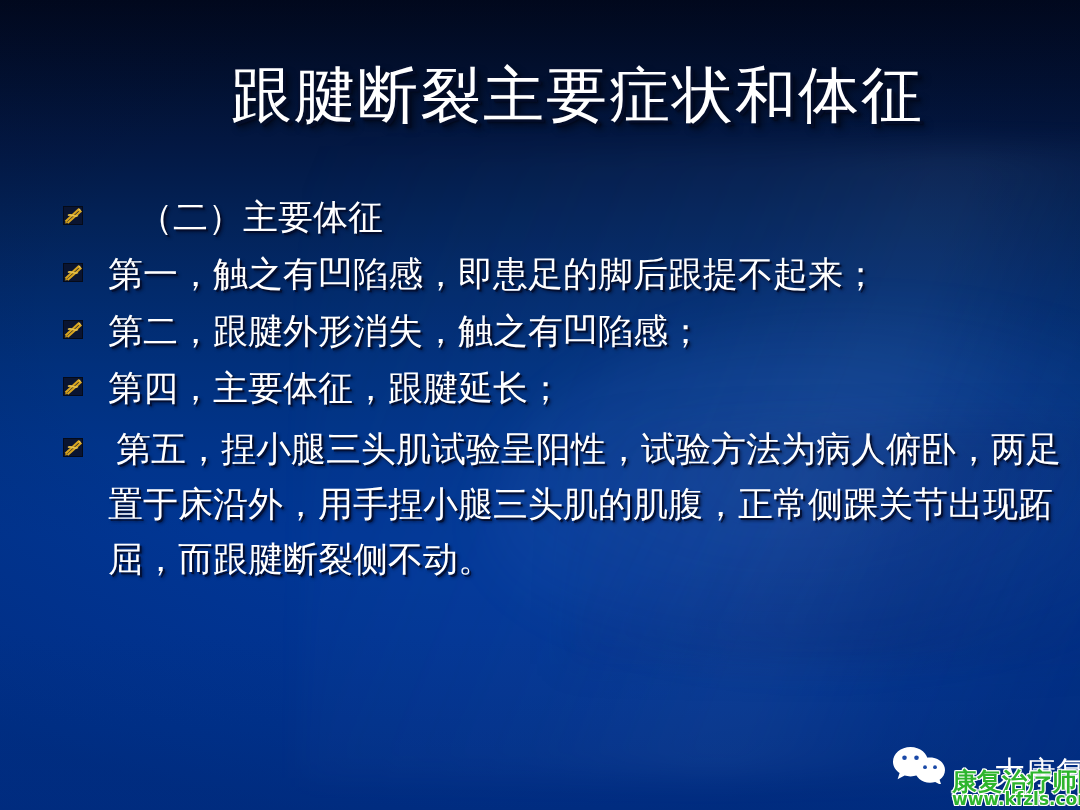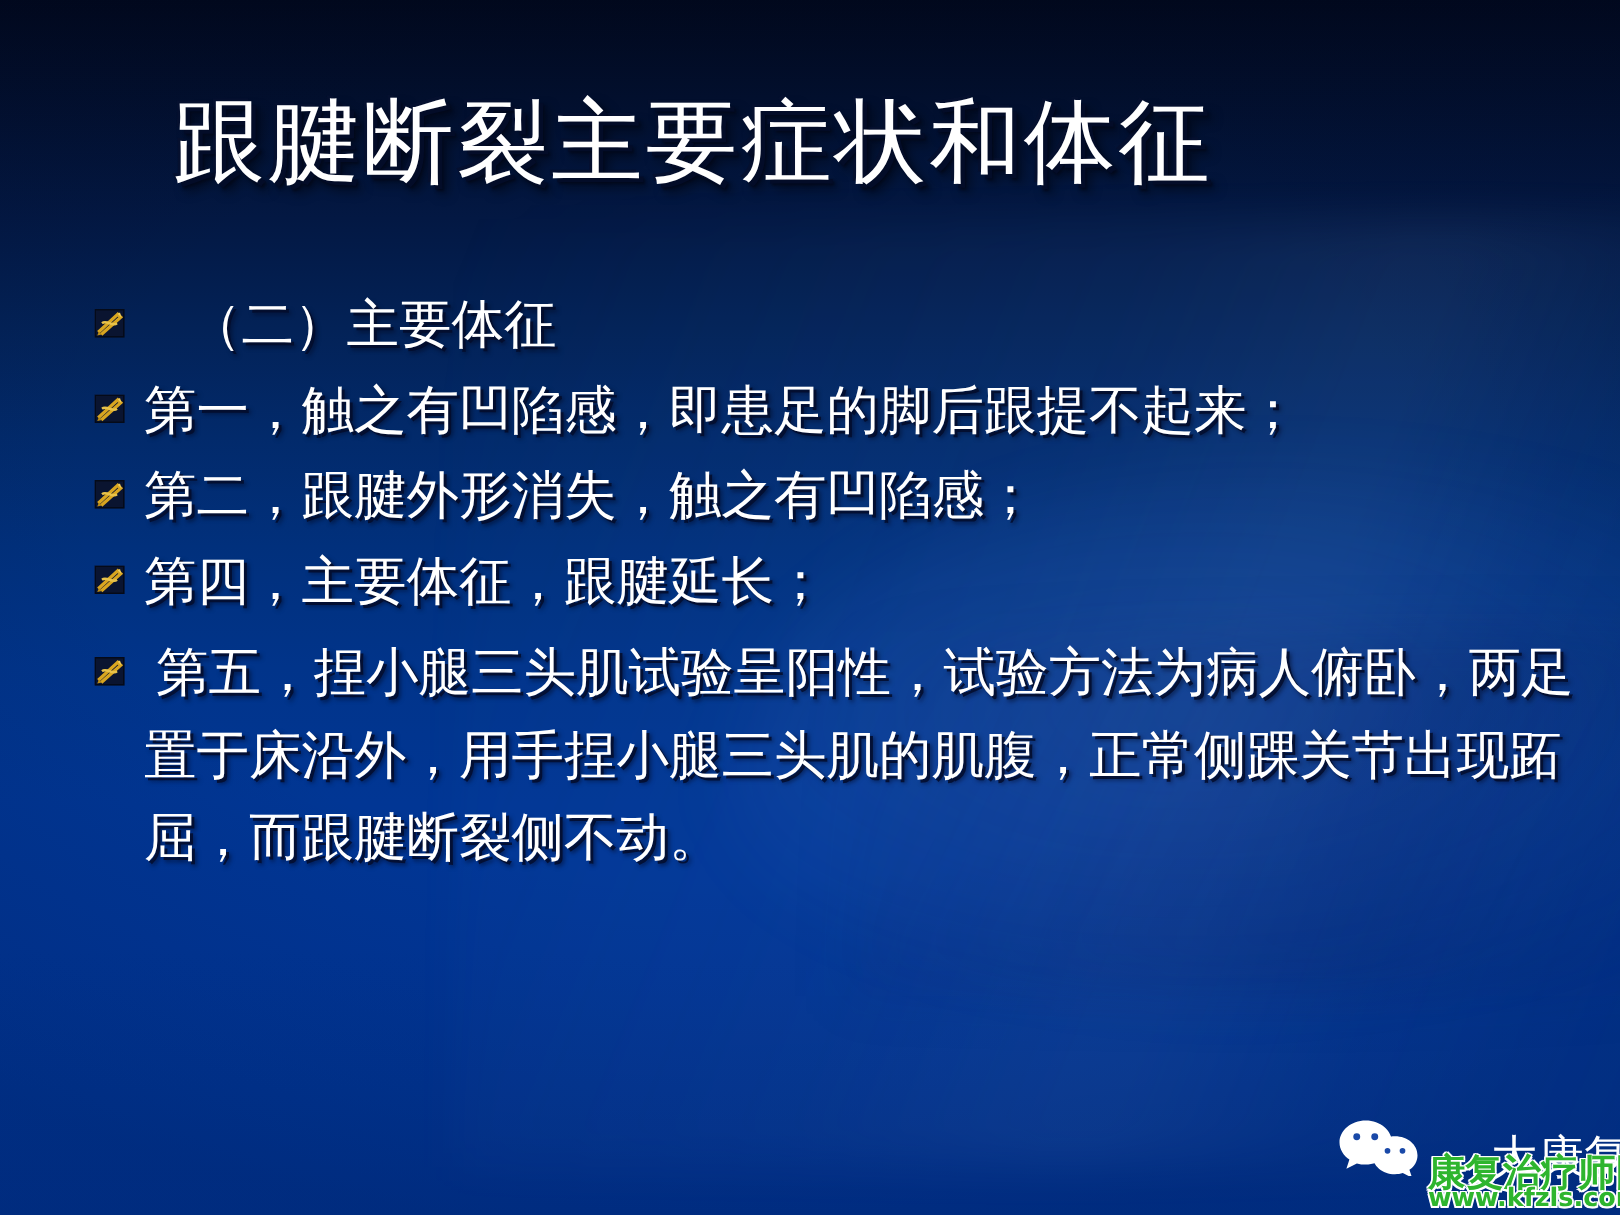--- a/index.html
+++ b/index.html
@@ -85,21 +85,21 @@
         rgba(0,10,40,0.18) 100%);
     pointer-events: none;
   }
 
   
   #title {
     position: absolute;
     left: 0;
     top: 56px;
     width: 924px;
-    text-align: center;
+    text-align: right;
     font-size: 61px;
     line-height: 78px;
     letter-spacing: 2px;
     color: #ffffff;
     font-weight: 400;
     white-space: nowrap;
     text-shadow:
       3px 3px 0 #030c28,
       4px 4px 2px rgba(2,8,26,0.95),
       -2px -2px 0 #05102f,
@@ -111,20 +111,21 @@
     position: absolute;
     left: 62px;
     top: 190px;
     width: 1010px;
   }
   .bullet-row {
     position: relative;
     display: flex;
     align-items: flex-start;
     margin-bottom: 2px;
+    gap: 12px;
   }
   .bullet-marker {
     flex: 0 0 auto;
     width: 22px;
     height: 20px;
     margin-top: 16px;
     margin-right: 12px;
     position: relative;
   }
   .bullet-marker .pen-box {

